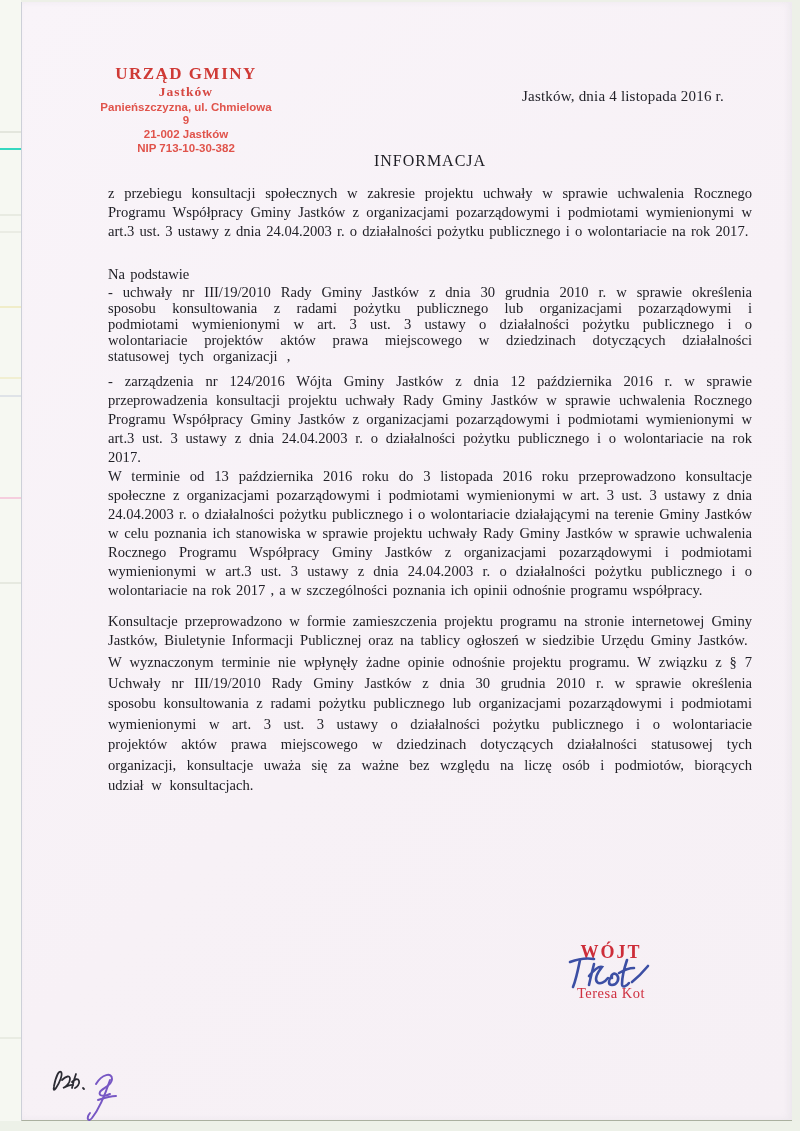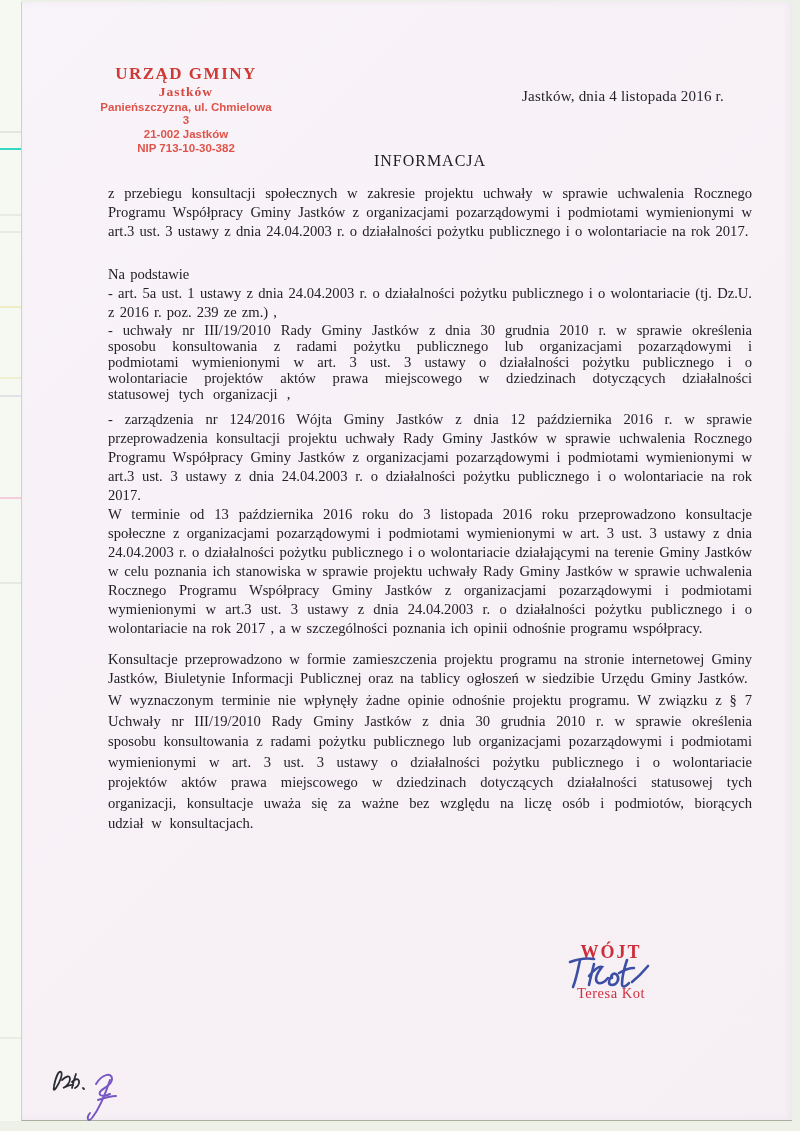--- a/index.html
+++ b/index.html
@@ -120,32 +120,31 @@
 <div class="streak pink1"></div>
 <div class="streak grey4"></div>
 <div class="streak grey5"></div>
 <div class="scan-strip-bottom"></div>
 
 <div class="page">
 
   <div class="stamp">
     <div class="stamp-office">URZĄD GMINY</div>
     <div class="stamp-town">Jastków</div>
-    <div class="stamp-small">Panieńszczyzna, ul. Chmielowa 3</div>
+    <div class="stamp-small">Panieńszczyzna, ul. Chmielowa 9</div>
     <div class="stamp-small">21-002 Jastków</div>
     <div class="stamp-small">NIP 713-10-30-382</div>
   </div>
 
   <div class="dateline">Jastków, dnia 4 listopada 2016  r.</div>
 
   <div class="content">
     <h1 class="doc-title">INFORMACJA</h1>
     <p class="para p-intro">z przebiegu konsultacji społecznych w zakresie projektu uchwały w sprawie uchwalenia Rocznego Programu Współpracy Gminy Jastków z organizacjami pozarządowymi i podmiotami wymienionymi w art.3 ust. 3 ustawy z dnia 24.04.2003 r. o działalności pożytku publicznego i o wolontariacie na rok 2017.</p>
     <p class="para p-basis">Na podstawie</p>
-    <p class="para p-art5a">- art. 5a ust. 1 ustawy z dnia 24.04.2003 r. o działalności pożytku publicznego i o wolontariacie (tj. Dz.U. z 2016 r. poz. 239 ze zm.) ,</p>
     <p class="para p-uchwala">- uchwały nr III/19/2010 Rady Gminy Jastków z dnia 30 grudnia 2010 r. w sprawie określenia sposobu konsultowania z radami pożytku publicznego lub organizacjami pozarządowymi i podmiotami wymienionymi w art. 3 ust. 3 ustawy o działalności pożytku publicznego i o wolontariacie projektów aktów prawa miejscowego w dziedzinach dotyczących działalności statusowej tych organizacji ,</p>
     <p class="para p-zarzadz">- zarządzenia nr 124/2016 Wójta Gminy Jastków z dnia 12 października 2016 r. w sprawie przeprowadzenia konsultacji projektu uchwały Rady Gminy Jastków w sprawie uchwalenia Rocznego Programu Współpracy Gminy Jastków z organizacjami pozarządowymi i podmiotami wymienionymi w art.3 ust. 3 ustawy z dnia 24.04.2003 r. o działalności pożytku publicznego i o wolontariacie na rok 2017.</p>
     <p class="para p-termin">W terminie od 13 października 2016 roku do 3 listopada 2016 roku przeprowadzono konsultacje społeczne z organizacjami pozarządowymi i podmiotami wymienionymi w art. 3 ust. 3 ustawy z dnia 24.04.2003 r. o działalności pożytku publicznego i o wolontariacie działającymi na terenie Gminy Jastków w celu poznania ich stanowiska w sprawie projektu uchwały Rady Gminy Jastków w sprawie uchwalenia Rocznego Programu Współpracy Gminy Jastków z organizacjami pozarządowymi i podmiotami wymienionymi w art.3 ust. 3 ustawy z dnia 24.04.2003 r. o działalności pożytku publicznego i o wolontariacie na rok 2017 , a w szczególności poznania ich opinii odnośnie programu współpracy.</p>
     <p class="para p-forma">Konsultacje przeprowadzono w formie zamieszczenia projektu programu na stronie internetowej Gminy Jastków, Biuletynie Informacji Publicznej oraz na tablicy ogłoszeń w siedzibie Urzędu Gminy Jastków.</p>
     <p class="para p-waznosc">W wyznaczonym terminie nie wpłynęły żadne opinie odnośnie projektu programu. W związku z § 7 Uchwały nr III/19/2010 Rady Gminy Jastków z dnia 30 grudnia 2010 r. w sprawie określenia sposobu konsultowania z radami pożytku publicznego lub organizacjami pozarządowymi i podmiotami wymienionymi w art. 3 ust. 3 ustawy o działalności pożytku publicznego i o wolontariacie projektów aktów prawa miejscowego w dziedzinach dotyczących działalności statusowej tych organizacji, konsultacje uważa się za ważne bez względu na liczę osób i podmiotów, biorących udział w konsultacjach.</p>
   </div>
 
   <div class="signature-block">
     <div class="sig-role">WÓJT</div>
     <svg class="sig-scribble" width="92" height="44" viewBox="0 0 92 44">

